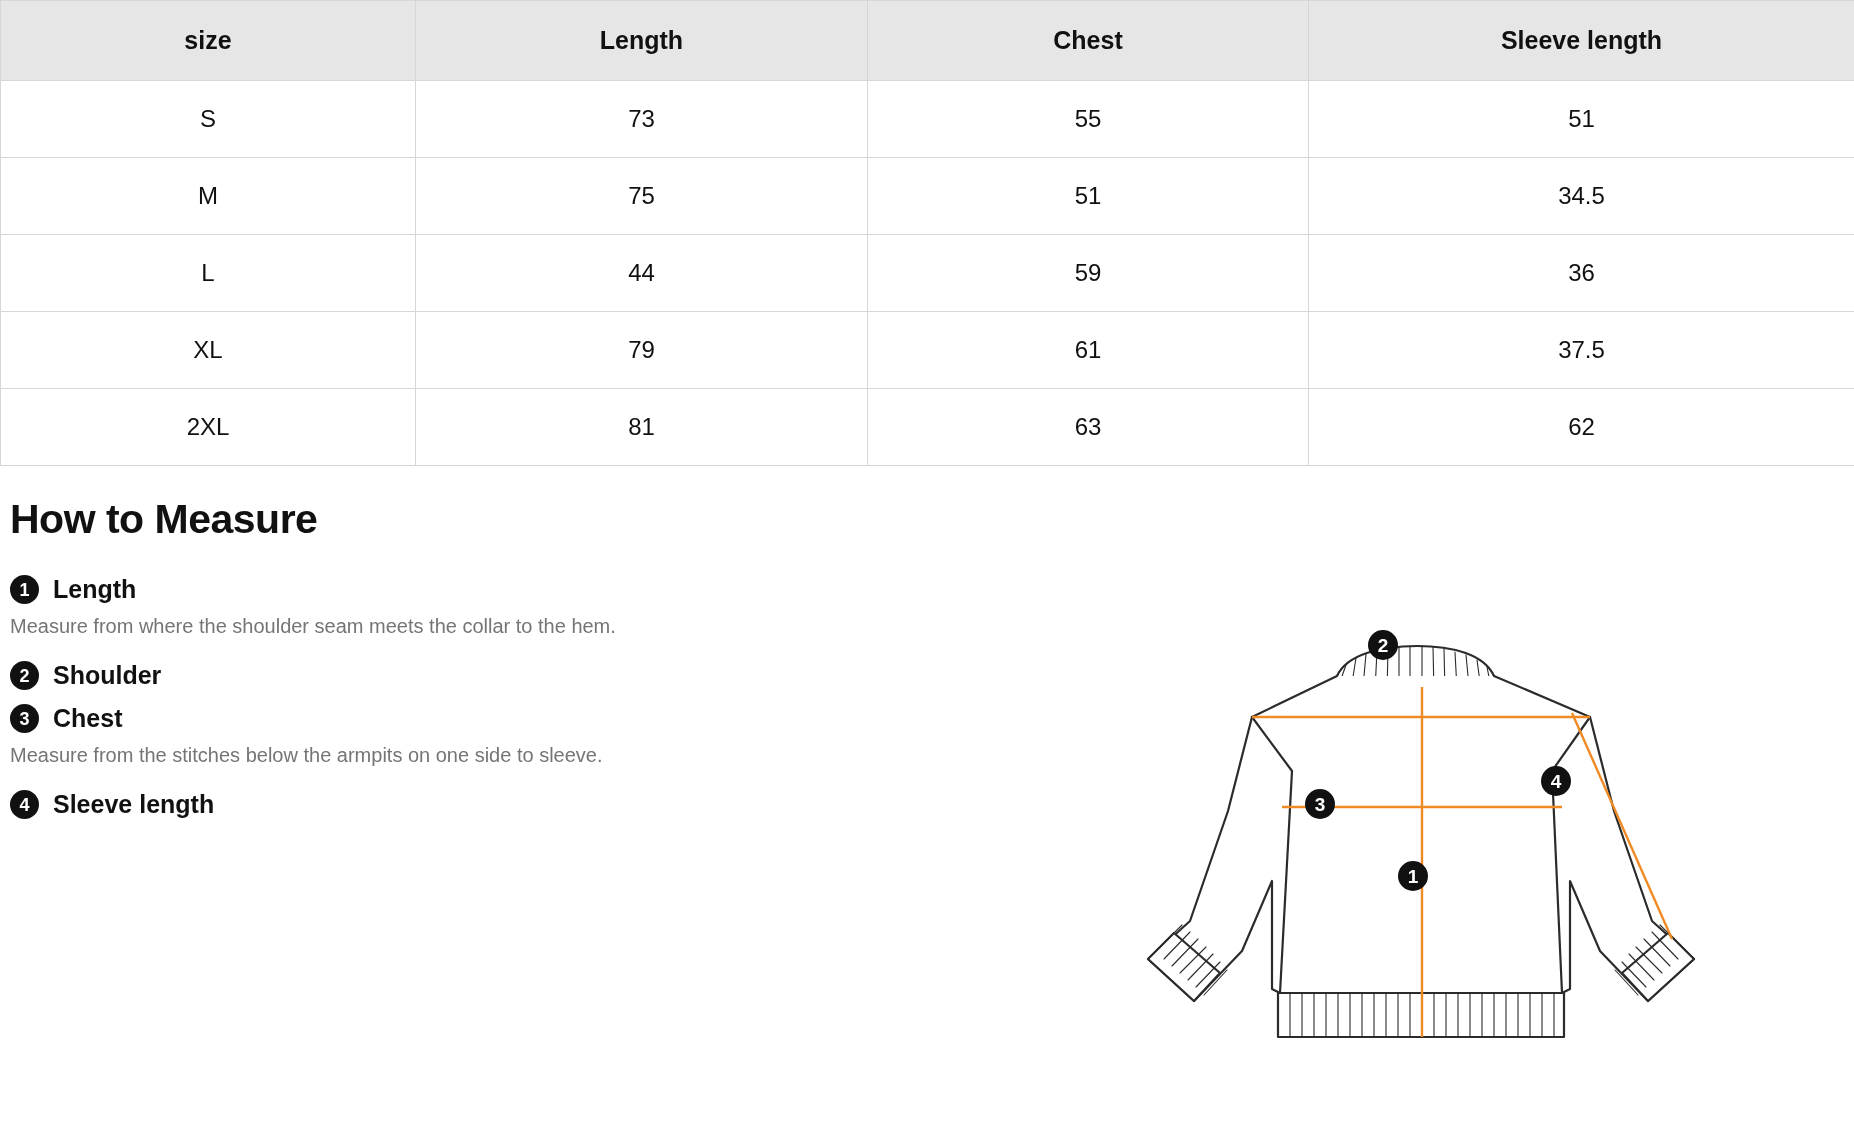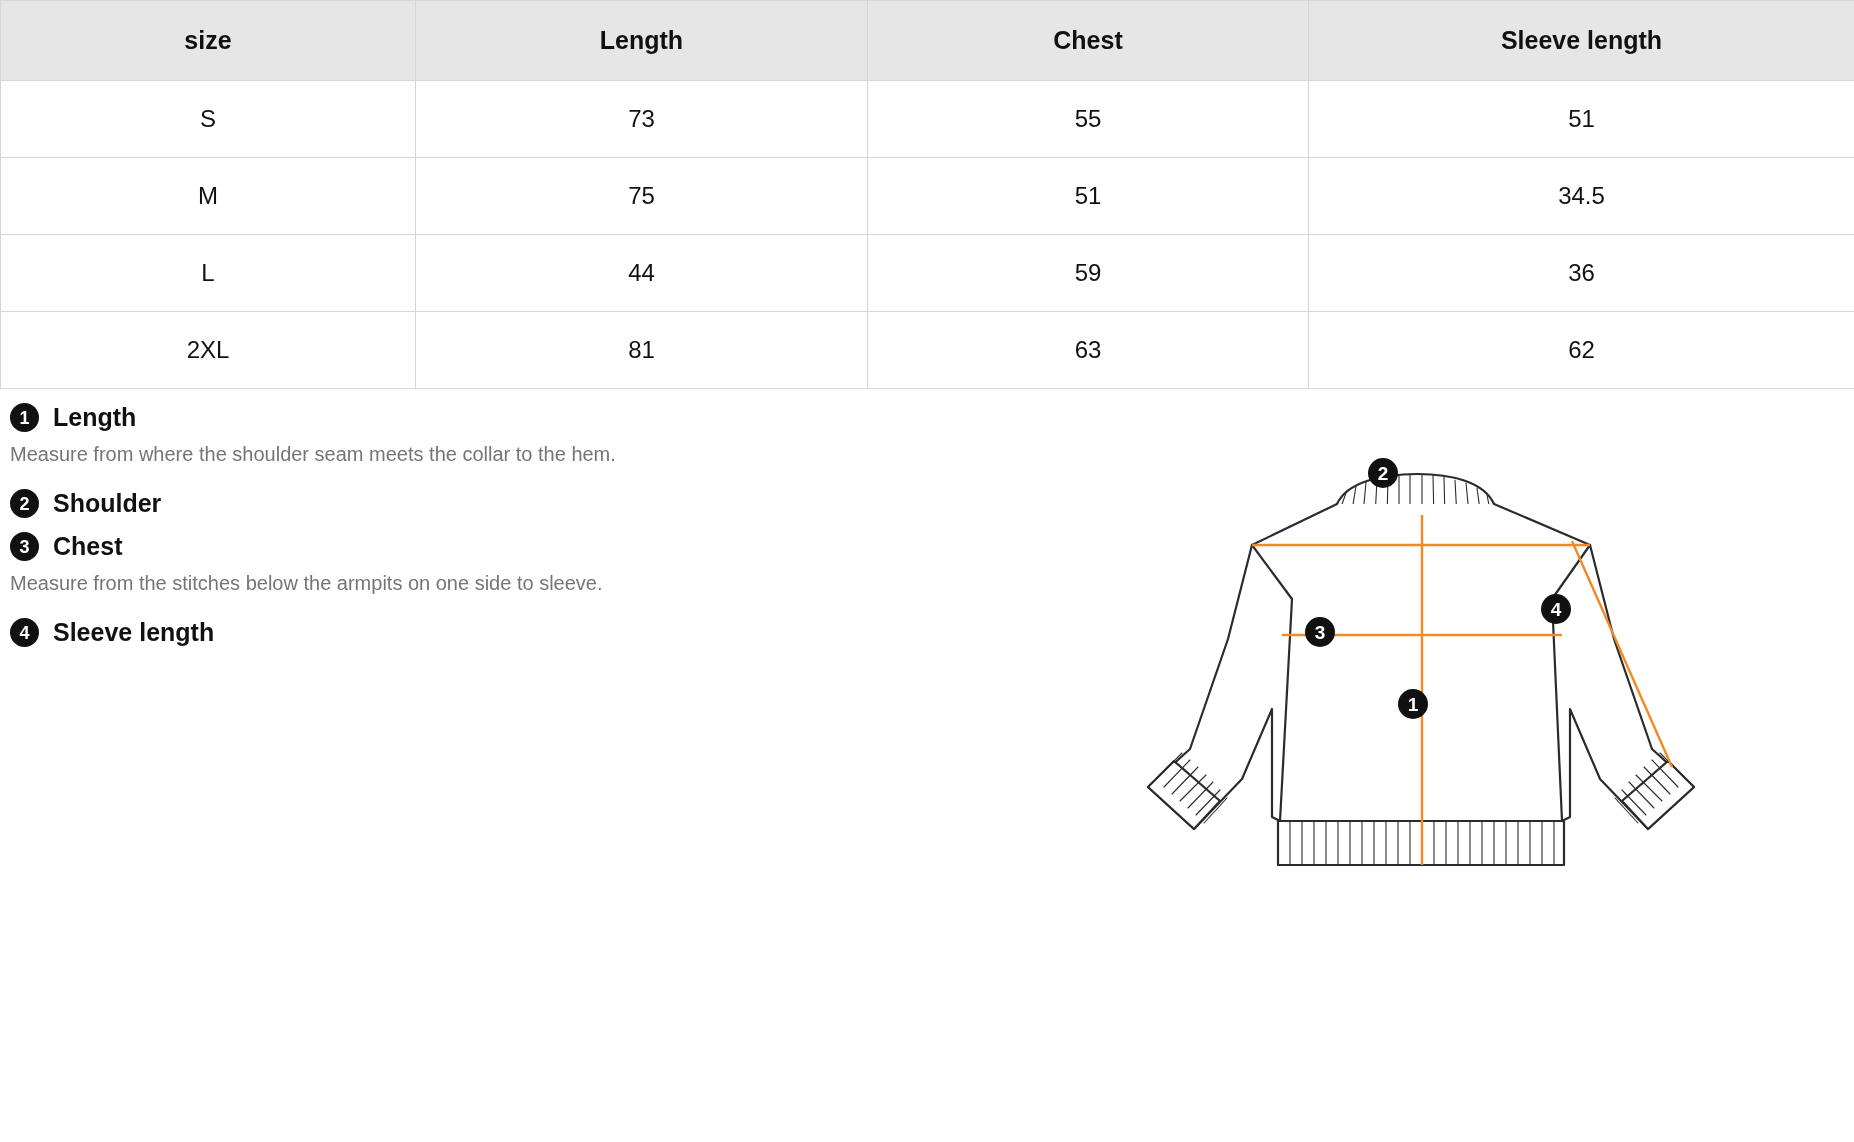--- a/index.html
+++ b/index.html
@@ -144,28 +144,35 @@
         <td>51</td>
         <td>34.5</td>
       </tr>
       <tr>
         <td>L</td>
         <td>44</td>
         <td>59</td>
         <td>36</td>
       </tr>
       <tr>
+        <td>XL</td>
+        <td>79</td>
+        <td>61</td>
+        <td>37.5</td>
+      </tr>
+      <tr>
         <td>2XL</td>
         <td>81</td>
         <td>63</td>
         <td>62</td>
       </tr>
     </tbody>
   </table>
 
+  <h2 class="how-title">How to Measure</h2>
 
   <div class="content-wrap">
 
     <div class="steps">
 
       <div class="step-head">
         <span class="badge">1</span>
         <span class="step-label">Length</span>
       </div>
       <p class="step-desc">Measure from where the shoulder seam meets the collar to the hem.</p>

